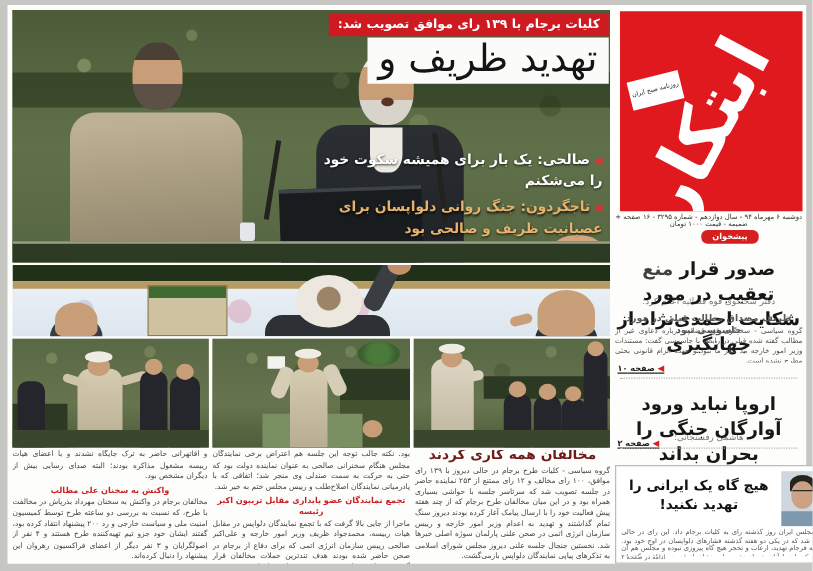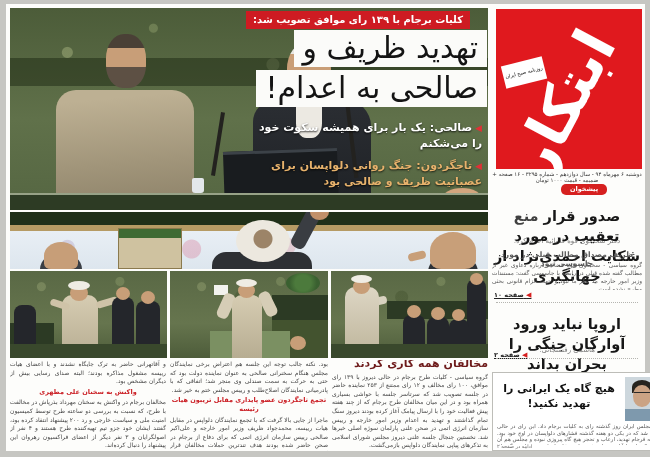--- a/index.html
+++ b/index.html
@@ -72,39 +72,39 @@
       linear-gradient(180deg,#55644070 0,#66754e 60%,#4d5c3a 100%); }
   .floor { position:absolute; left:0; right:0; bottom:0; height:14px; background:#39482c; }
   .robe { background:linear-gradient(180deg,#d6ccb2,#b7ad92); border-radius:10px 10px 0 0; }
   .turban { background:#efece4; border-radius:50%; }
   .suit { background:#24262b; border-radius:8px 8px 0 0; }
   .head { background:#c89e78; border-radius:50%; }
   .bench { background:#2c3a24; position:absolute; }
   .plant { position:absolute; background:radial-gradient(circle,#4c7a3c 0 40%,#3a6030 70%); border-radius:50%; }
 
   
-  .kicker-banner { position:absolute; right:18px; top:3px; background:#ce1b22; color:#fff;
+  .kicker-banner { position:absolute; right:1px; top:3px; background:#ce1b22; color:#fff;
     font-size:10px; font-weight:bold; padding:3px 7px 4px; letter-spacing:0; }
   .hl-strip { position:absolute; right:1px; background:#fbfbf9; color:#141414; font-weight:normal;
     padding:1px 9px 3px; line-height:1.1; }
   .hl-1 { top:22px; font-size:30px; }
   .hl-2 { top:62px; font-size:30px; }
   .bullet { position:absolute; right:6px; width:230px; text-align:right; font-weight:bold;
     font-size:11px; line-height:16px; text-shadow:0 1px 2px rgba(0,0,0,.8); }
   .bullet .chev { color:#e03036; font-size:9px; text-shadow:none; margin-left:3px; }
   .bullet-1 { top:112px; color:#ffffff; }
   .bullet-2 { top:150px; color:#e7b26c; }
 
   
   .col { position:absolute; top:360px; height:91px; overflow:hidden; font-size:6px; line-height:8.6px;
     color:#454545; text-align:justify; }
   .col-right { left:332px; width:156px; }
   .col-mid { left:170px; width:158px; }
   .col-left { left:10px; width:156px; }
-  .art-title { font-size:11px; font-weight:bold; color:#6e1b1b; margin-bottom:4px; }
+  .art-title { font-size:11px; font-weight:bold; color:#6e1b1b; text-align:center; margin-bottom:4px; }
   .red-sub { color:#cb2026; font-weight:bold; font-size:6.5px; text-align:center; margin:2px 0; }
 
   
   .logo-box { position:absolute; left:496px; top:9px; width:146px; height:160px; background:#e0191e; overflow:hidden; }
   .logo-word { position:absolute; left:8px; top:18px; width:130px; height:130px; color:#fff; font-weight:bold;
     font-size:58px; transform:rotate(-62deg); text-align:center; line-height:130px; }
   .logo-tag { position:absolute; left:7px; top:52px; width:42px; height:23px; background:#fff;
     transform:rotate(-14deg); font-size:5px; color:#222; text-align:center; line-height:23px; overflow:hidden; }
   .dateline { position:absolute; left:492px; top:171px; width:150px; font-size:5.5px; color:#333; text-align:center; }
   .pill { position:absolute; left:561px; top:184px; width:46px; height:11px; background:#d6201f; color:#fff;
@@ -151,21 +151,20 @@
     <div class="shape mouth"></div>
     <div class="shape mic m1"></div>
     <div class="shape mic m2"></div>
     <div class="shape monitor"></div>
     <div class="shape cup"></div>
     <div class="shape hand-br"></div>
     <div class="shape desk-front"></div>
 
     <div class="kicker-banner">کلیات برجام با ۱۳۹ رای موافق تصویب شد:</div>
     <div class="hl-strip hl-1">تهدید ظریف و</div>
-    <div class="hl-strip hl-2">صالحی به اعدام!</div>
     <div class="bullet bullet-2">
       <span class="chev">◀</span><span>تاجگردون: جنگ روانی دلواپسان برای عصبانیت ظریف و صالحی بود</span>
     </div>
     <div class="bullet bullet-1">
       <span class="chev">◀</span><span>صالحی: یک بار برای همیشه سکوت خود را می‌شکنم</span>
     </div>
   </div>
 
   <div class="photo photo-strip">
     <div class="shape strip-deskband"></div>
@@ -225,26 +224,26 @@
     <div class="figure turban" style="left:20px;top:4px;width:21px;height:8px;"></div>
     <div class="shape floor"></div>
   </div>
 
   <div class="col col-right">
     <div class="art-title">مخالفان همه کاری کردند</div>
     <div>گروه سیاسی - کلیات طرح برجام در حالی دیروز با ۱۳۹ رای موافق، ۱۰۰ رای مخالف و ۱۲ رای ممتنع از ۲۵۳ نماینده حاضر در جلسه تصویب شد که سرتاسر جلسه با حواشی بسیاری همراه بود و در این میان مخالفان طرح برجام که از چند هفته پیش فعالیت خود را با ارسال پیامک آغاز کرده بودند دیروز سنگ تمام گذاشتند و تهدید به اعدام وزیر امور خارجه و رییس سازمان انرژی اتمی در صحن علنی پارلمان سوژه اصلی خبرها شد. نخستین جنجال جلسه علنی دیروز مجلس شورای اسلامی به تذکرهای پیاپی نمایندگان دلواپس بازمی‌گشت.</div>
   </div>
   <div class="col col-mid">
     <div>بود. نکته جالب توجه این جلسه هم اعتراض برخی نمایندگان مجلس هنگام سخنرانی صالحی به عنوان نماینده دولت بود که حتی به حرکت به سمت صندلی وی منجر شد؛ اتفاقی که با پادرمیانی نمایندگان اصلاح‌طلب و رییس مجلس ختم به خیر شد.</div>
-    <div class="red-sub">تجمع تاجگردون عضو پایداری مقابل تریبون هیات رئیسه</div>
+    <div class="red-sub">تجمع نمایندگان عضو پایداری مقابل تریبون اکبر رئیسه</div>
     <div>ماجرا از جایی بالا گرفت که با تجمع نمایندگان دلواپس در مقابل هیات رییسه، محمدجواد ظریف وزیر امور خارجه و علی‌اکبر صالحی رییس سازمان انرژی اتمی که برای دفاع از برجام در صحن حاضر شده بودند هدف تندترین حملات مخالفان قرار گرفتند و جلسه دقایقی متشنج شد؛ در این میان کریمی قدوسی در مقابل هیات رییسه تجمع کرد.</div>
   </div>
   <div class="col col-left">
     <div>و آقاتهرانی حاضر به ترک جایگاه نشدند و با اعضای هیات رییسه مشغول مذاکره بودند؛ البته صدای رسایی بیش از دیگران مشخص بود.</div>
-    <div class="red-sub">واکنش به سخنان علی مطهری</div>
+    <div class="red-sub">واکنش به سخنان علی مطالب</div>
     <div>مخالفان برجام در واکنش به سخنان مهرداد بذرپاش در مخالفت با طرح، که نسبت به بررسی دو ساعته طرح توسط کمیسیون امنیت ملی و سیاست خارجی و رد ۲۰۰ پیشنهاد انتقاد کرده بود، گفتند ایشان خود جزو تیم تهیه‌کننده طرح هستند و ۴ نفر از اصولگرایان و ۳ نفر دیگر از اعضای فراکسیون رهروان این پیشنهاد را دنبال کرده‌اند.</div>
 
   </div>
 
   <div class="logo-box">
     <div class="logo-word">ابتکار</div>
     <div class="logo-tag">روزنامه صبح ایران</div>
   </div>
   <div class="dateline">دوشنبه ۶ مهرماه ۹۴ - سال دوازدهم - شماره ۳۲۹۵ - ۱۶ صفحه + ضمیمه - قیمت ۱۰۰۰ تومان</div>
   <div class="pill">پیشخوان</div>

